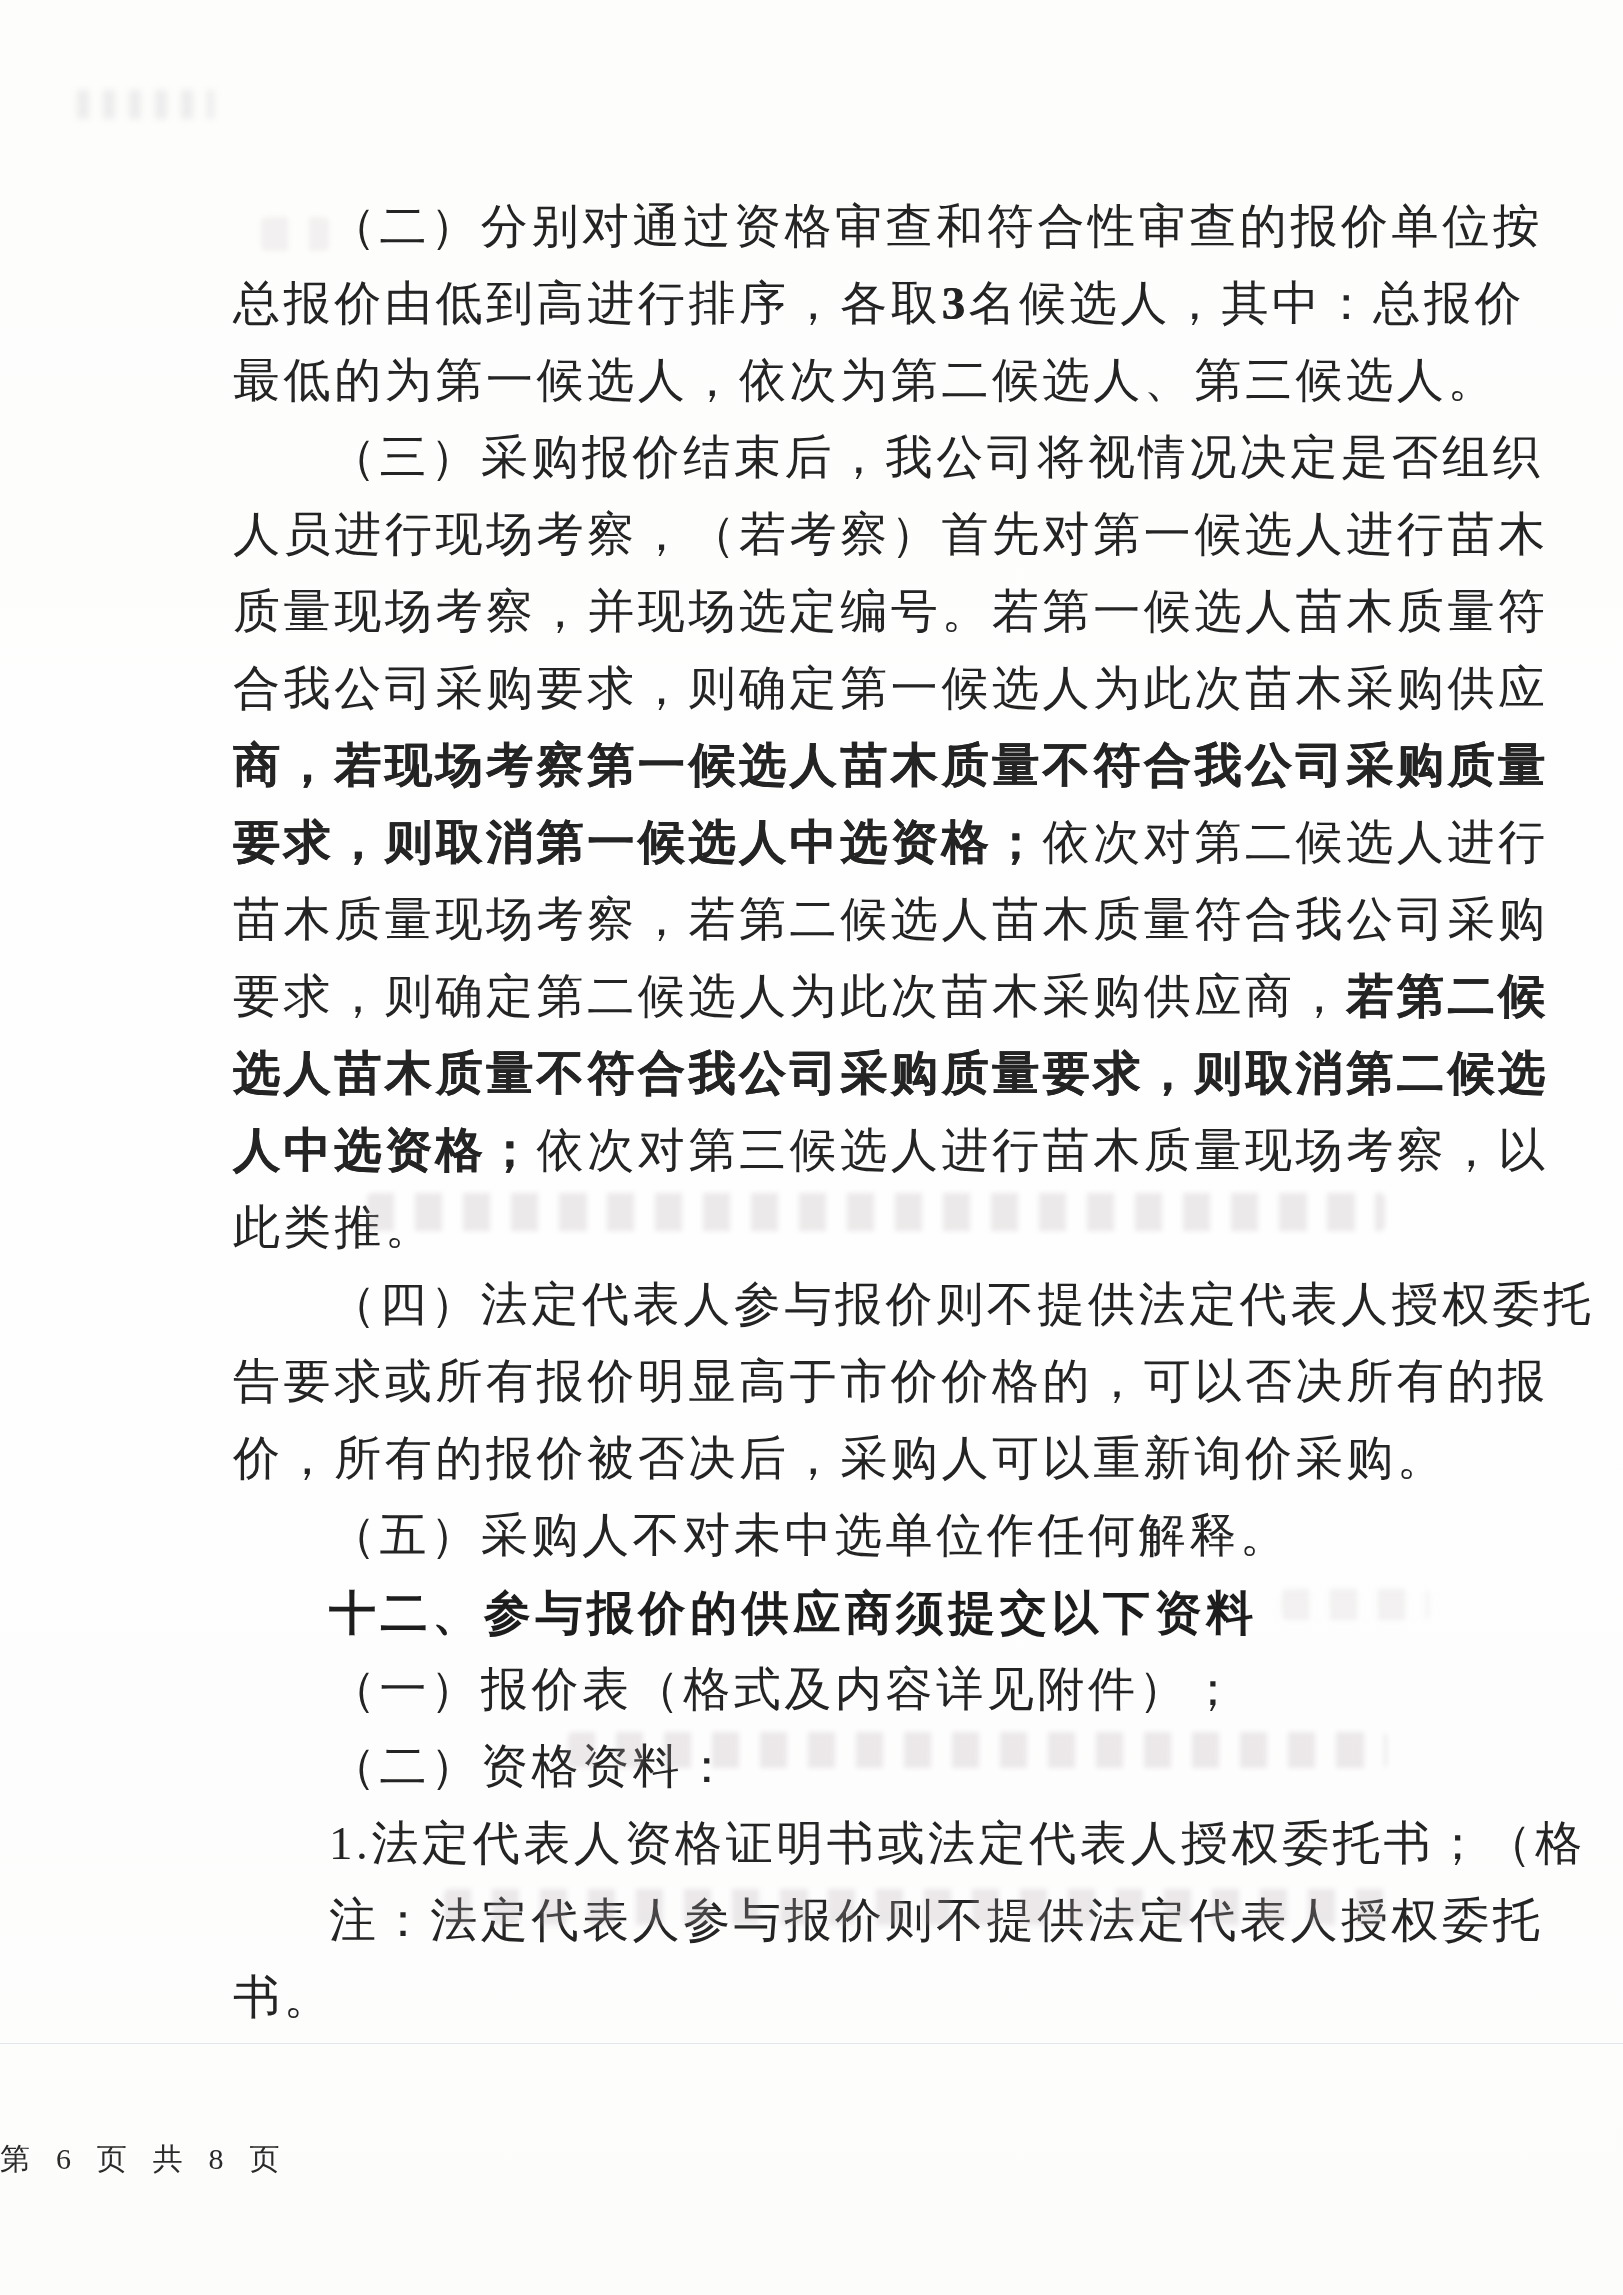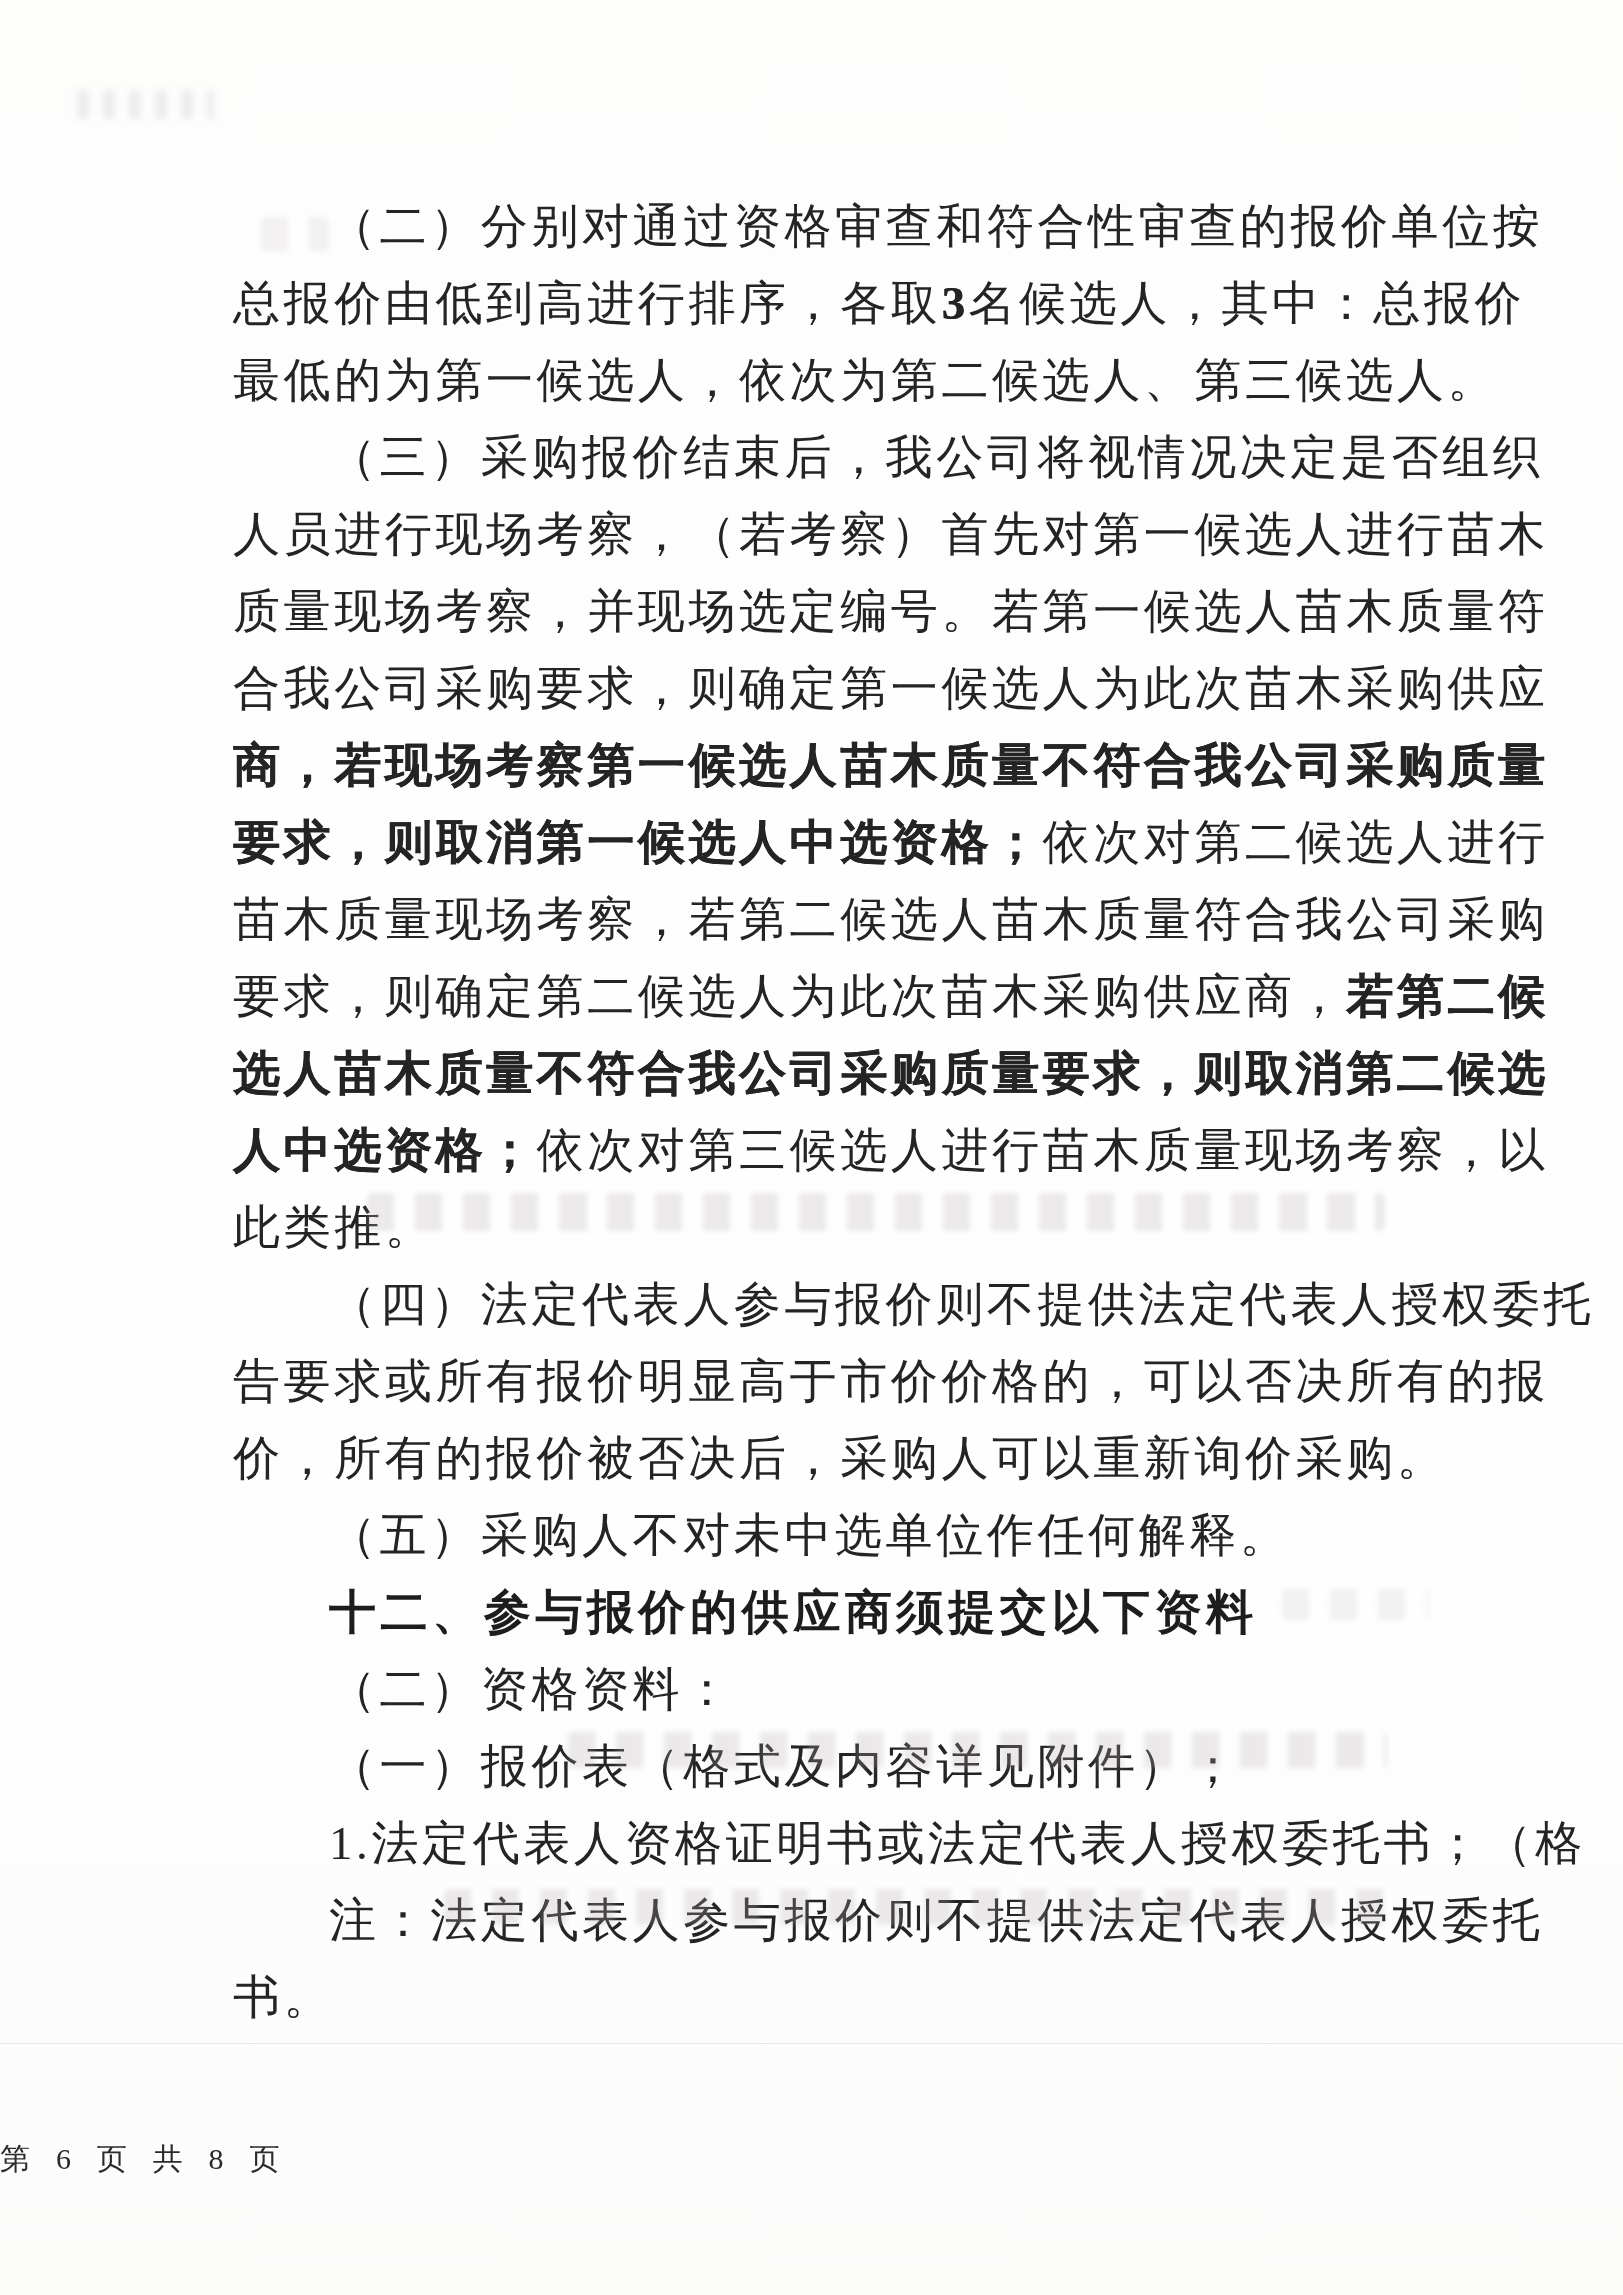--- a/index.html
+++ b/index.html
@@ -30,21 +30,21 @@
     text-align-last:justify;
     white-space:nowrap;
   }
   .line.end { text-align-last:left; }
   .line.indent { text-indent:96px; }
   .run-bold {
     font-weight:700;
     text-shadow:0.5px 0 0 currentColor;
   }
   .run-heading {
-    font-family:Liberation Mono, monospace;
+    font-family:Liberation Sans, sans-serif;
     font-weight:700;
     letter-spacing:4.6px;
     color:#1d1d1d;
   }
   .footer {
     position:absolute;
     left:0; top:2139px;
     width:1623px;
     font-size:30px;
     letter-spacing:9.2px;
@@ -99,22 +99,22 @@
       <div class="line justify"><span>苗木质量现场考察，若第二候选人苗木质量符合我公司采购</span></div>
       <div class="line justify"><span>要求，则确定第二候选人为此次苗木采购供应商，</span><span class="run-bold">若第二候</span></div>
       <div class="line justify"><span class="run-bold">选人苗木质量不符合我公司采购质量要求，则取消第二候选</span></div>
       <div class="line justify"><span class="run-bold">人中选资格；</span><span>依次对第三候选人进行苗木质量现场考察，以</span></div>
       <div class="line end"><span>此类推。</span></div>
       <div class="line indent justify"><span>（四）法定代表人参与报价则不提供法定代表人授权委托</span></div>
       <div class="line justify"><span>告要求或所有报价明显高于市价价格的，可以否决所有的报</span></div>
       <div class="line end"><span>价，所有的报价被否决后，采购人可以重新询价采购。</span></div>
       <div class="line indent end"><span>（五）采购人不对未中选单位作任何解释。</span></div>
       <div class="line indent end"><span class="run-heading">十二、参与报价的供应商须提交以下资料</span></div>
+      <div class="line indent end"><span>（一）报价表（格式及内容详见附件）；</span></div>
       <div class="line indent end"><span>（二）资格资料：</span></div>
-      <div class="line indent end"><span>（一）报价表（格式及内容详见附件）；</span></div>
       <div class="line indent justify"><span>1.法定代表人资格证明书或法定代表人授权委托书；（格</span></div>
       <div class="line indent justify"><span>注：法定代表人参与报价则不提供法定代表人授权委托</span></div>
       <div class="line end"><span>书。</span></div>
     </div>
 
   <div class="smudge light" style="left:261px; top:217px;  width:68px;  height:34px;"></div>
   <div class="smudge" style="left:367px; top:1193px; width:1018px; height:38px;"></div>
   <div class="smudge light" style="left:1282px;top:1589px; width:147px;  height:31px;"></div>
   <div class="smudge" style="left:568px; top:1732px; width:819px; height:36px;"></div>
   <div class="smudge" style="left:444px; top:1889px; width:944px; height:36px;"></div>

